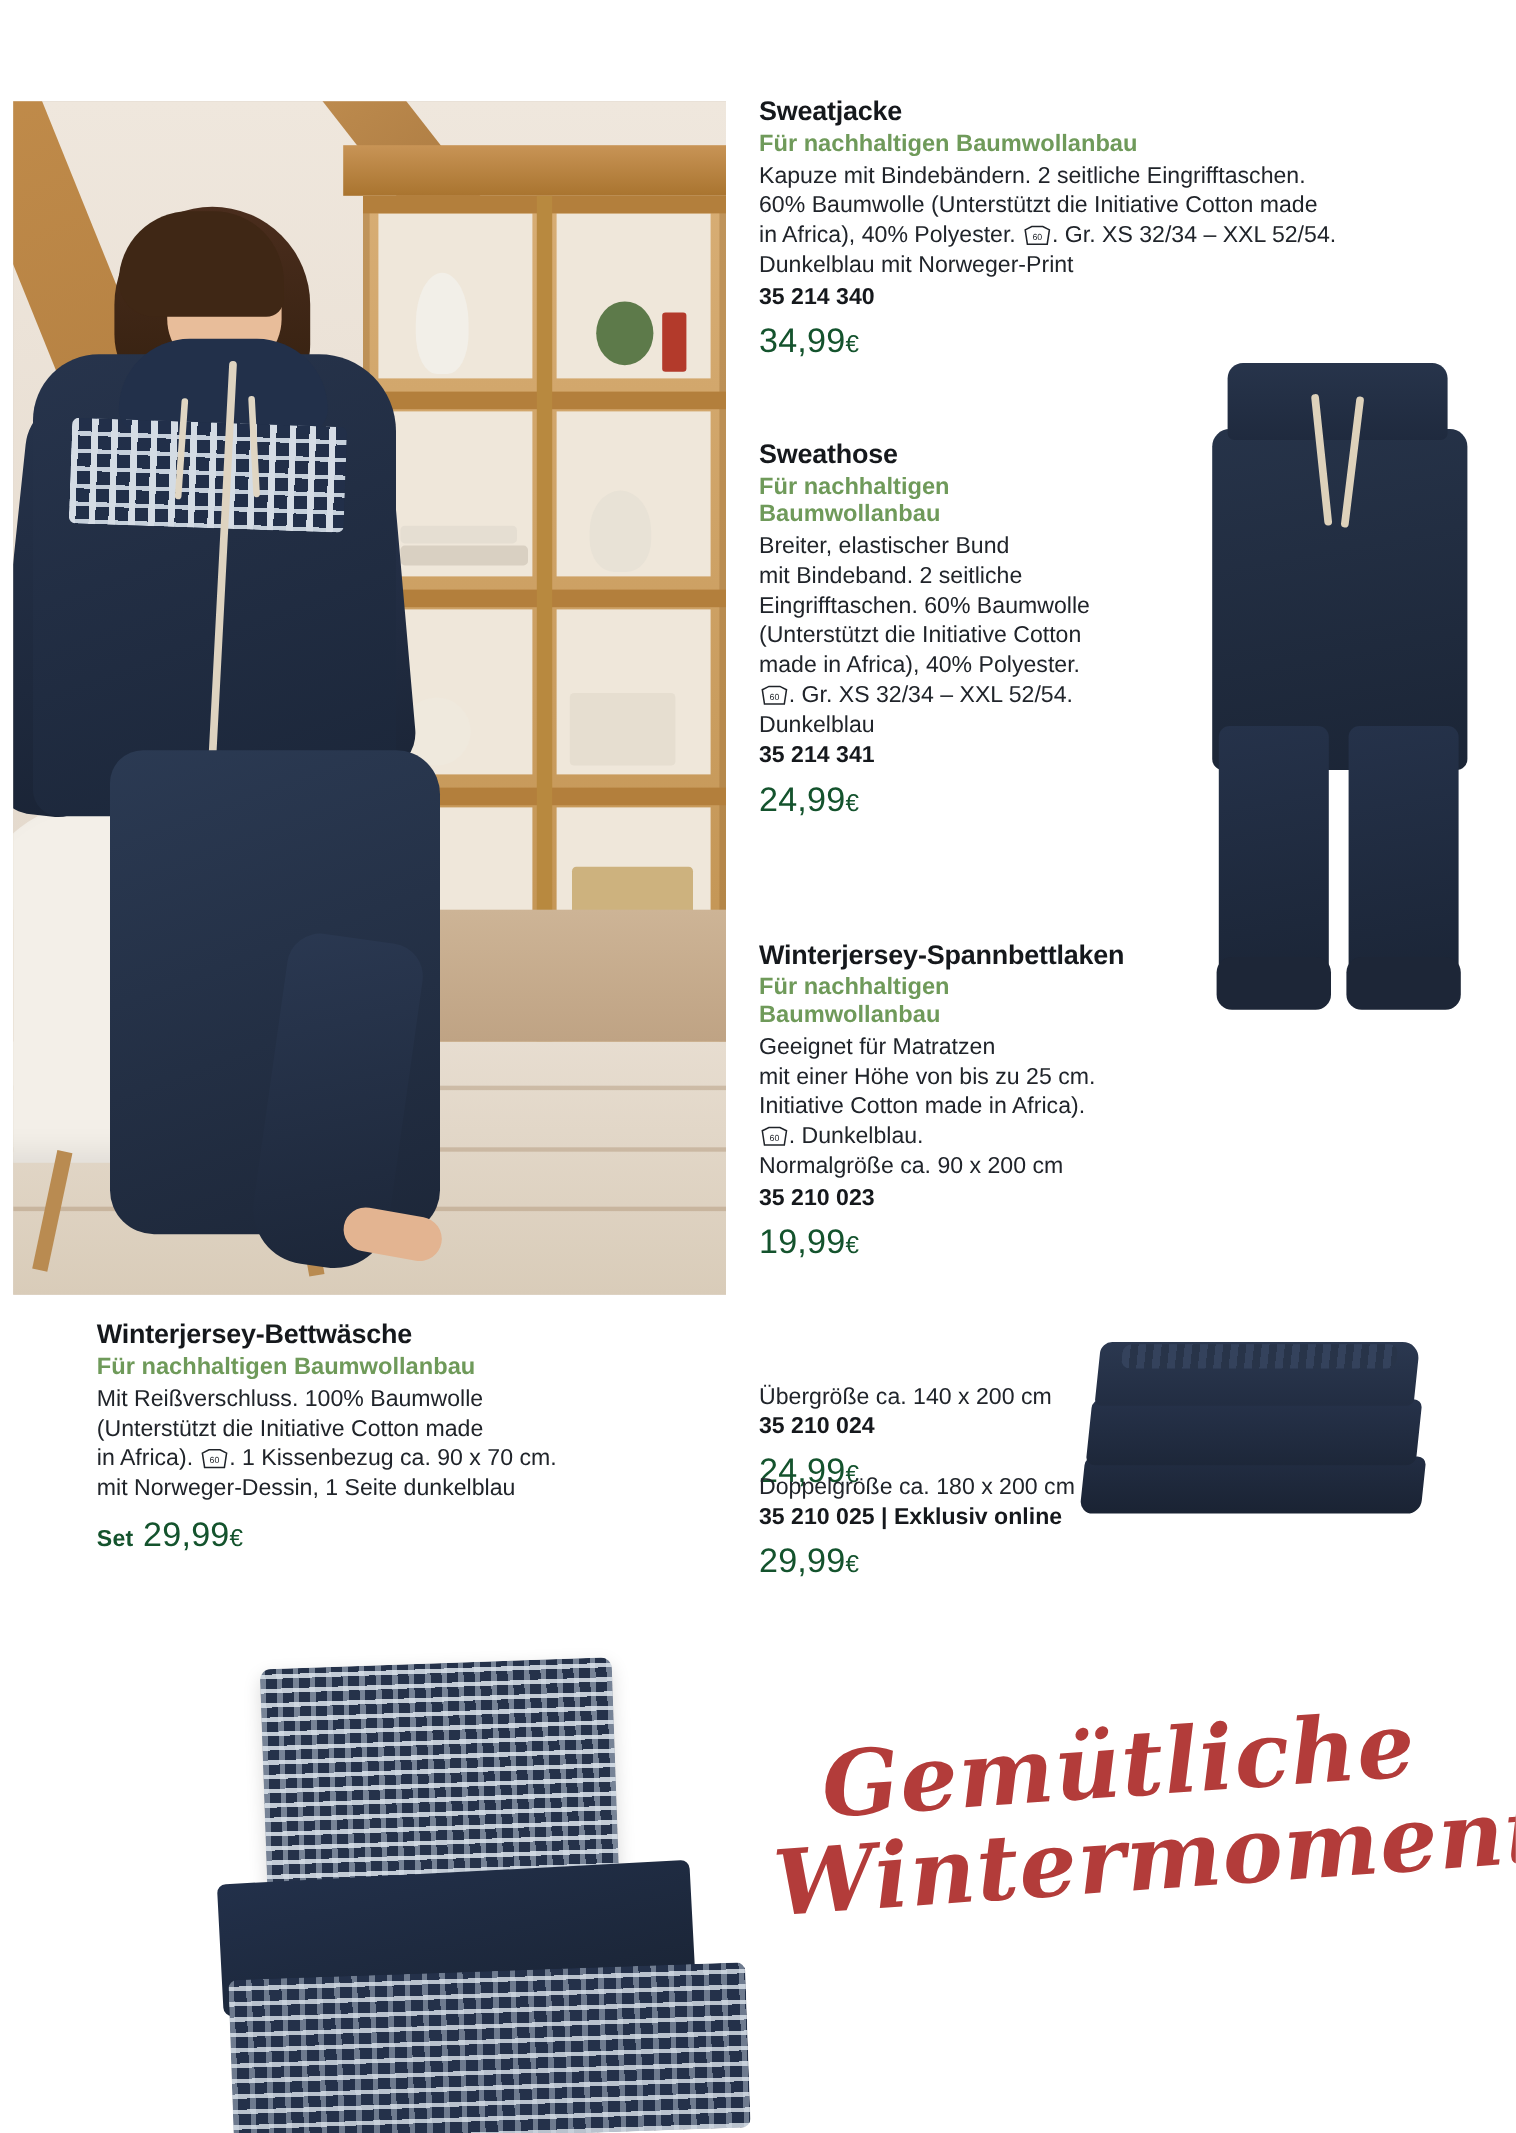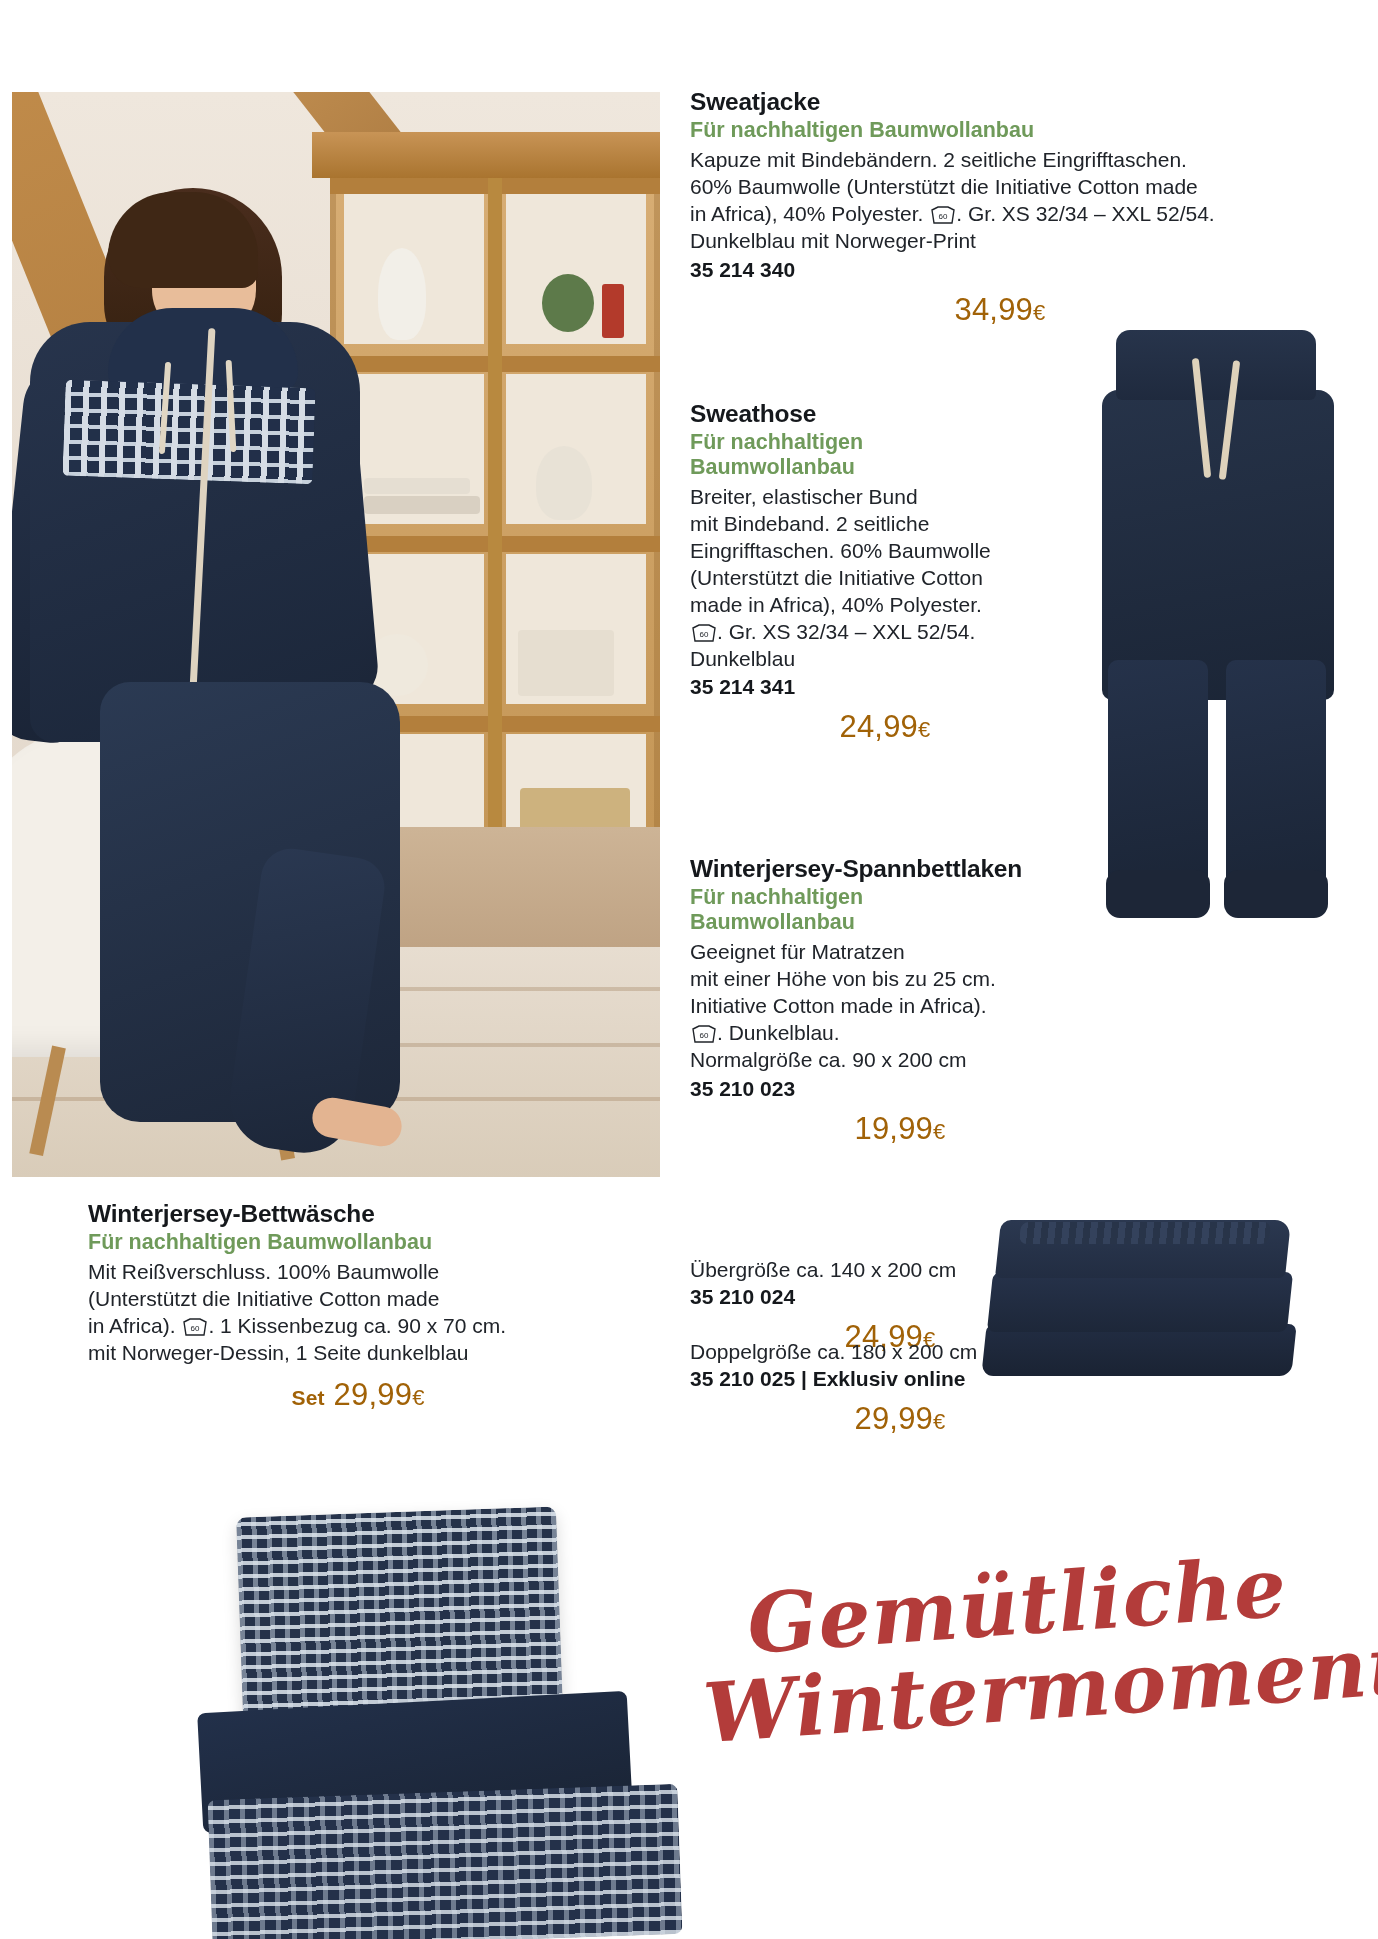--- a/index.html
+++ b/index.html
@@ -160,21 +160,21 @@
   }
   .eco {
     margin: 0 0 4px 0;
     font-size: 21.5px; font-weight: 700; color: #6f9a5a; line-height: 1.17;
   }
   .desc {
     margin: 0; font-size: 21px; line-height: 1.28; color: #20242a; font-weight: 400;
   }
   .artnr { margin: 3px 0 0 0; font-size: 21px; font-weight: 700; color: #15181c; }
   .price {
-    margin: 10px 0 0 0; font-size: 31px; font-weight: 400; color: #a16207; letter-spacing: .2px; text-align: center;
+    margin: 10px 0 0 0; font-size: 31px; font-weight: 400; color: #14532d; letter-spacing: .2px;
   }
   .price .cur { font-size: 22px; }
   .price-set { font-size: 31px; font-weight: 400; }
   .price-set .setlbl { font-size: 21px; font-weight: 700; }
   .wash {
     display: inline-block; width: 25px; height: 19px; vertical-align: -3px;
     position: relative; margin: 0 1px;
   }
   .wash svg { display: block; }
   .sub-label { margin: 0; font-size: 21px; color: #20242a; }

